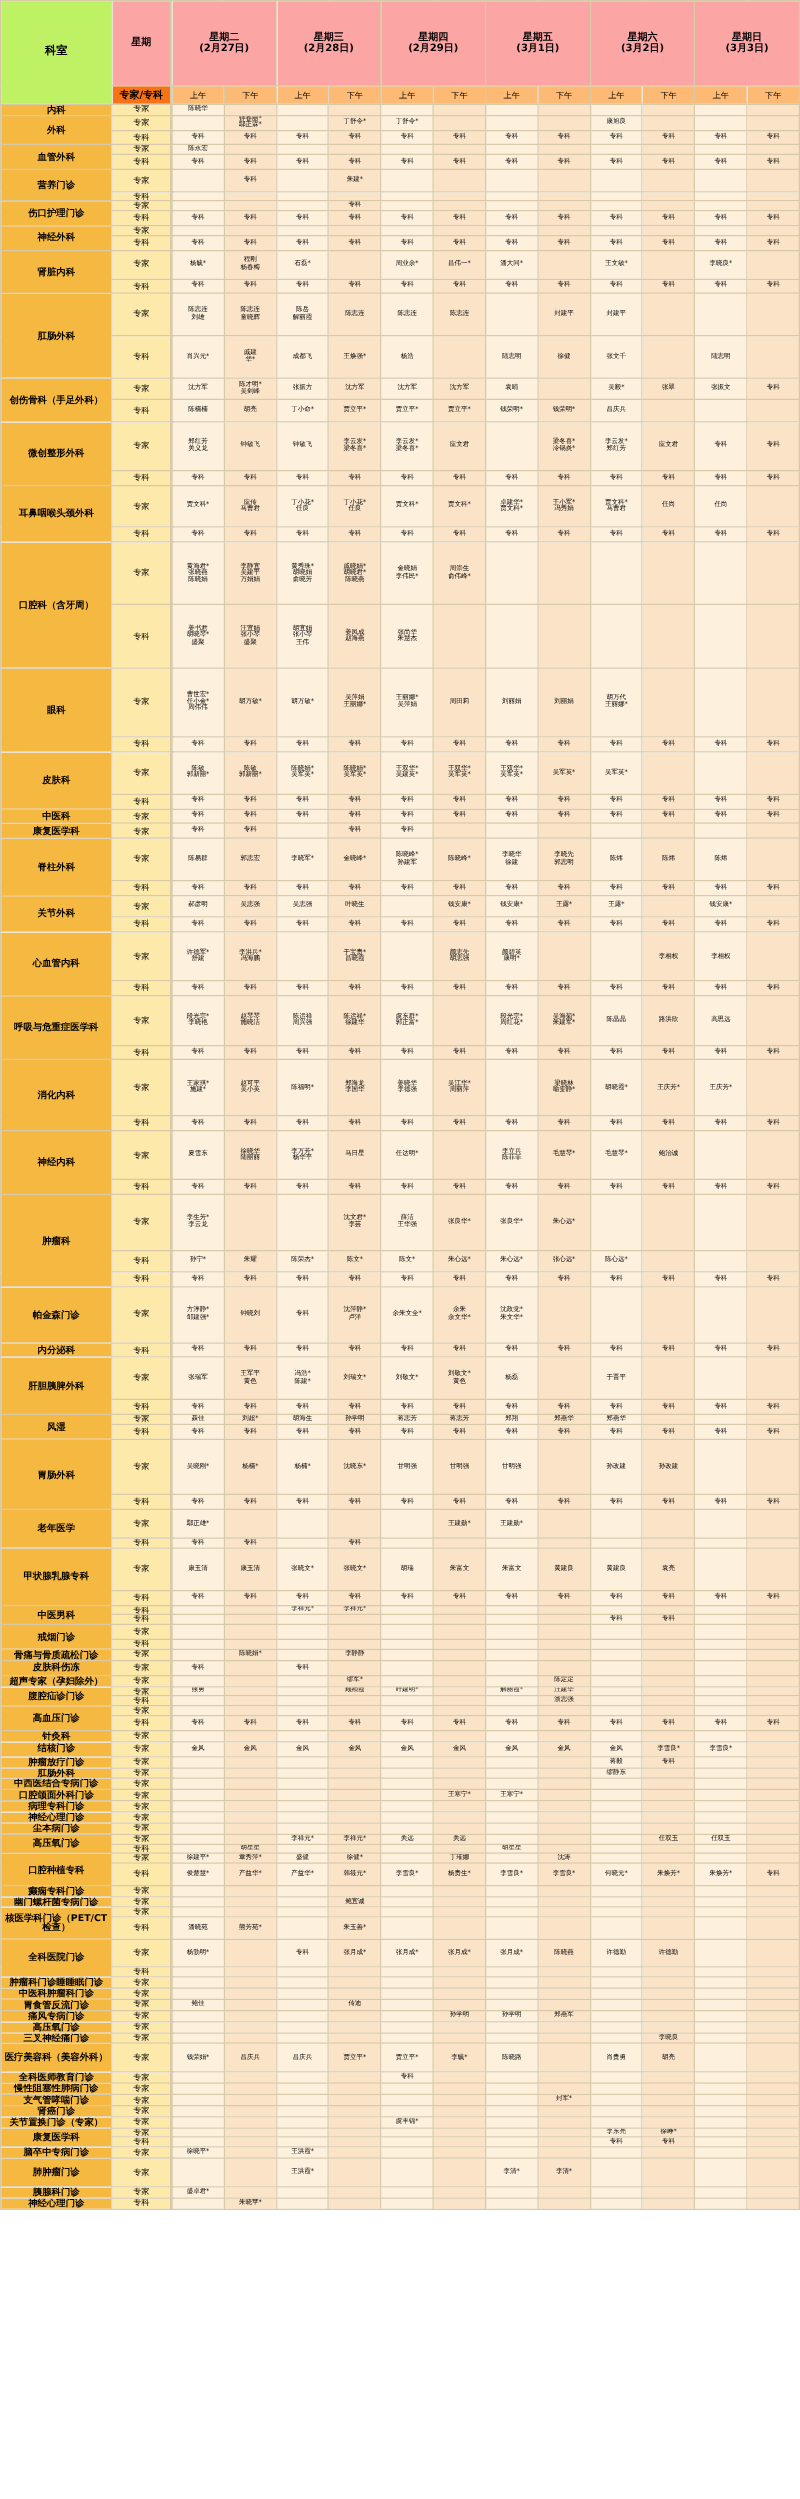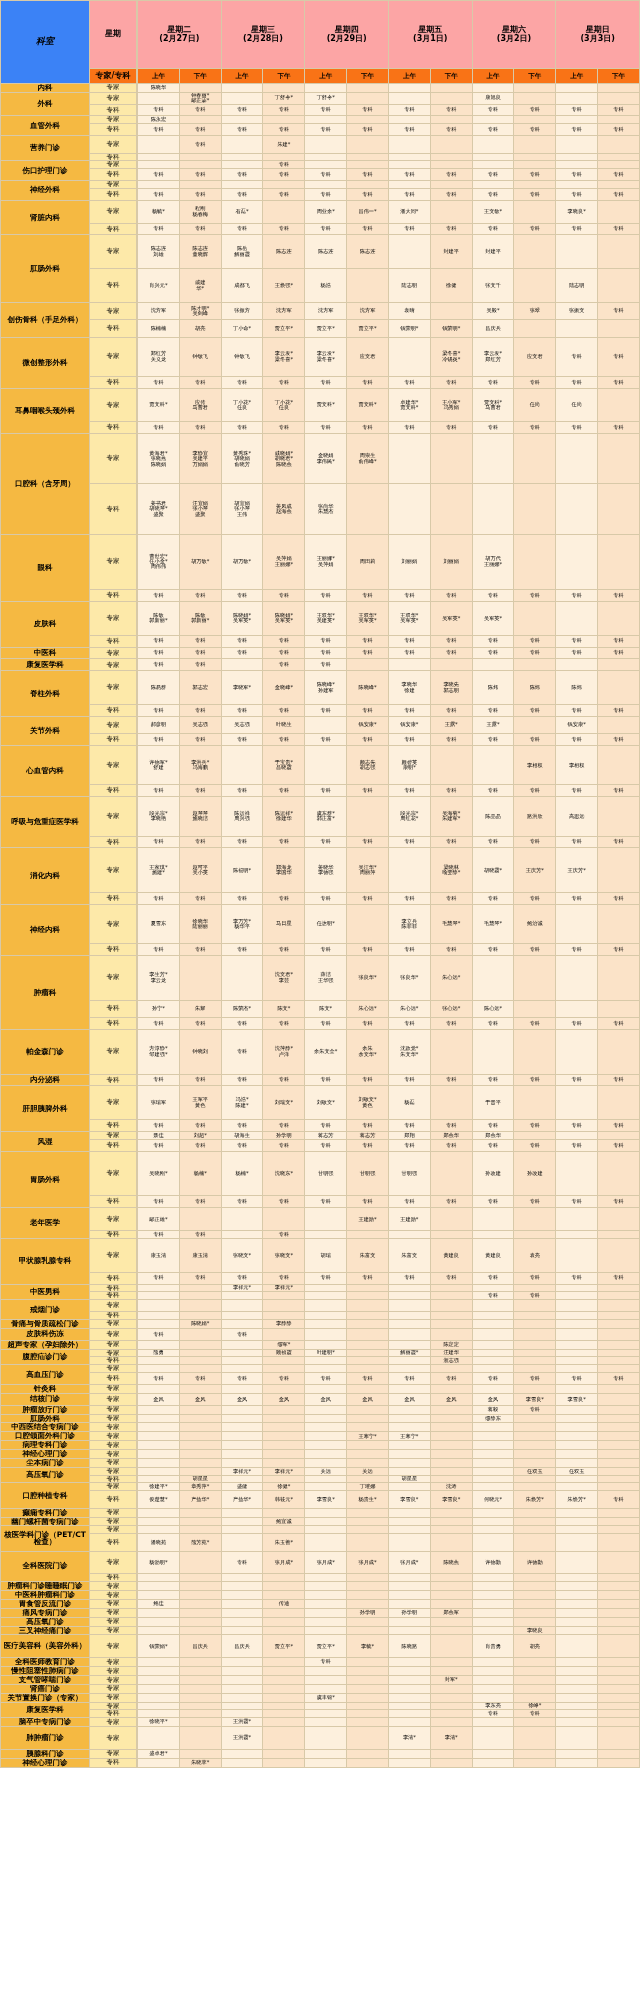--- a/index.html
+++ b/index.html
@@ -1,23 +1,23 @@
 <!DOCTYPE html>
 <html><head>
 <meta charset="utf-8">
 <style>
   html,body{margin:0;padding:0;background:#fff;}
   body{font-family:"DejaVu Sans","Liberation Sans",sans-serif;}
   #sheet{width:640px;position:relative;}
   table{border-collapse:collapse;width:640px;table-layout:fixed;}
   td,th{border:1px solid #d8c9a8;font-size:5.4px;line-height:1.05;text-align:center;vertical-align:middle;padding:0;word-break:break-all;overflow:hidden;}
-  .hdr-dept{background:#3b82f6;font-weight:bold;font-size:9px;font-style:italic;}
+  .hdr-dept{background:#bef264;font-weight:bold;font-size:9px;}
   .hdr-week{background:#fca5a5;font-weight:bold;font-size:8px;}
   .hdr-spec{background:#f97316;font-weight:bold;font-size:8px;}
-  .hdr-ampm{background:#f97316;font-weight:bold;font-size:6.5px;}
+  .hdr-ampm{background:#fdba74;font-weight:normal;font-size:6.5px;}
   .dept{background:#f5b942;font-weight:bold;font-size:7.5px;}
   .spec{background:#fde9a9;font-size:6.5px;}
   .cell{background:#fdf0dd;}
   .cell.alt{background:#fbe3c8;}
   .k{font-size:5.2px;}
 </style>
 </head>
 <body>
 
 <div id="sheet">

